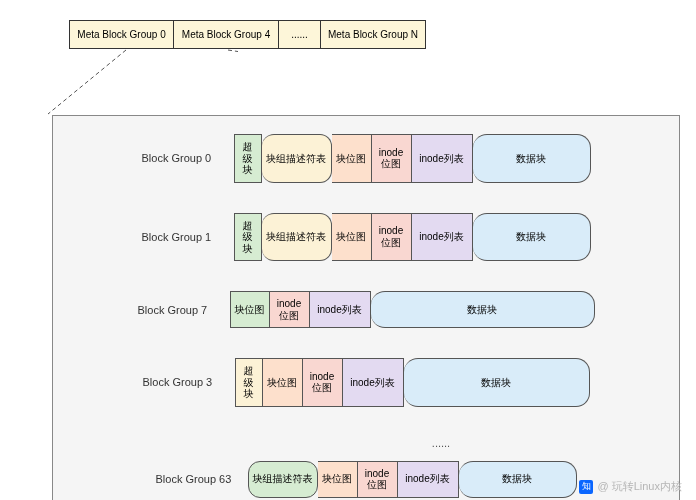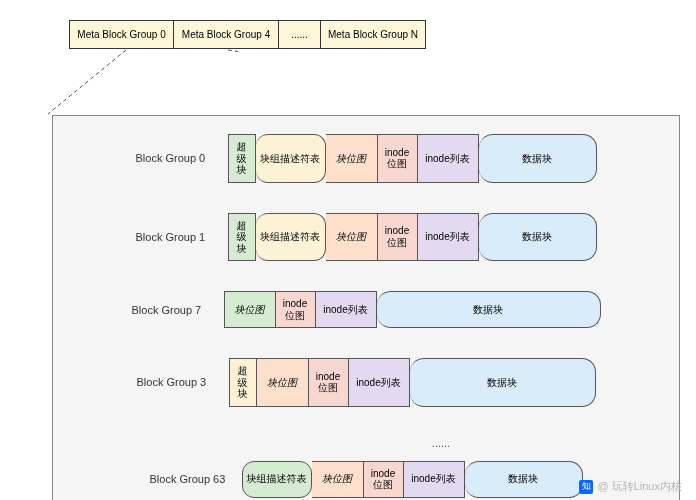--- a/index.html
+++ b/index.html
@@ -71,21 +71,21 @@
   .seg + .seg { border-left: none; }
   .c-green  { background: #d6ecd2; }
   .c-cream  { background: #fcf2d6; }
   .c-orange { background: #fde0cc; }
   .c-pink   { background: #f9d7d1; }
   .c-purple { background: #e3daf1; }
   .c-blue   { background: #d9ecf9; border-radius: 14px; }
 
   .w-super  { width: 28px; }
   .w-desc   { width: 70px; border-radius: 12px; }
-  .w-bitmap { width: 52px; font-style: italic; }
+  .w-bitmap { width: 40px; }
   .w-ibit   { width: 40px; }
   .w-ilist  { width: 61px; }
   .w-data-s { width: 118px; }
   .w-data-m { width: 186px; }
   .w-data-l { width: 224px; }
 
   .row-ellipsis {
     text-align: center;
     color: #555;
     font-size: 11px;

